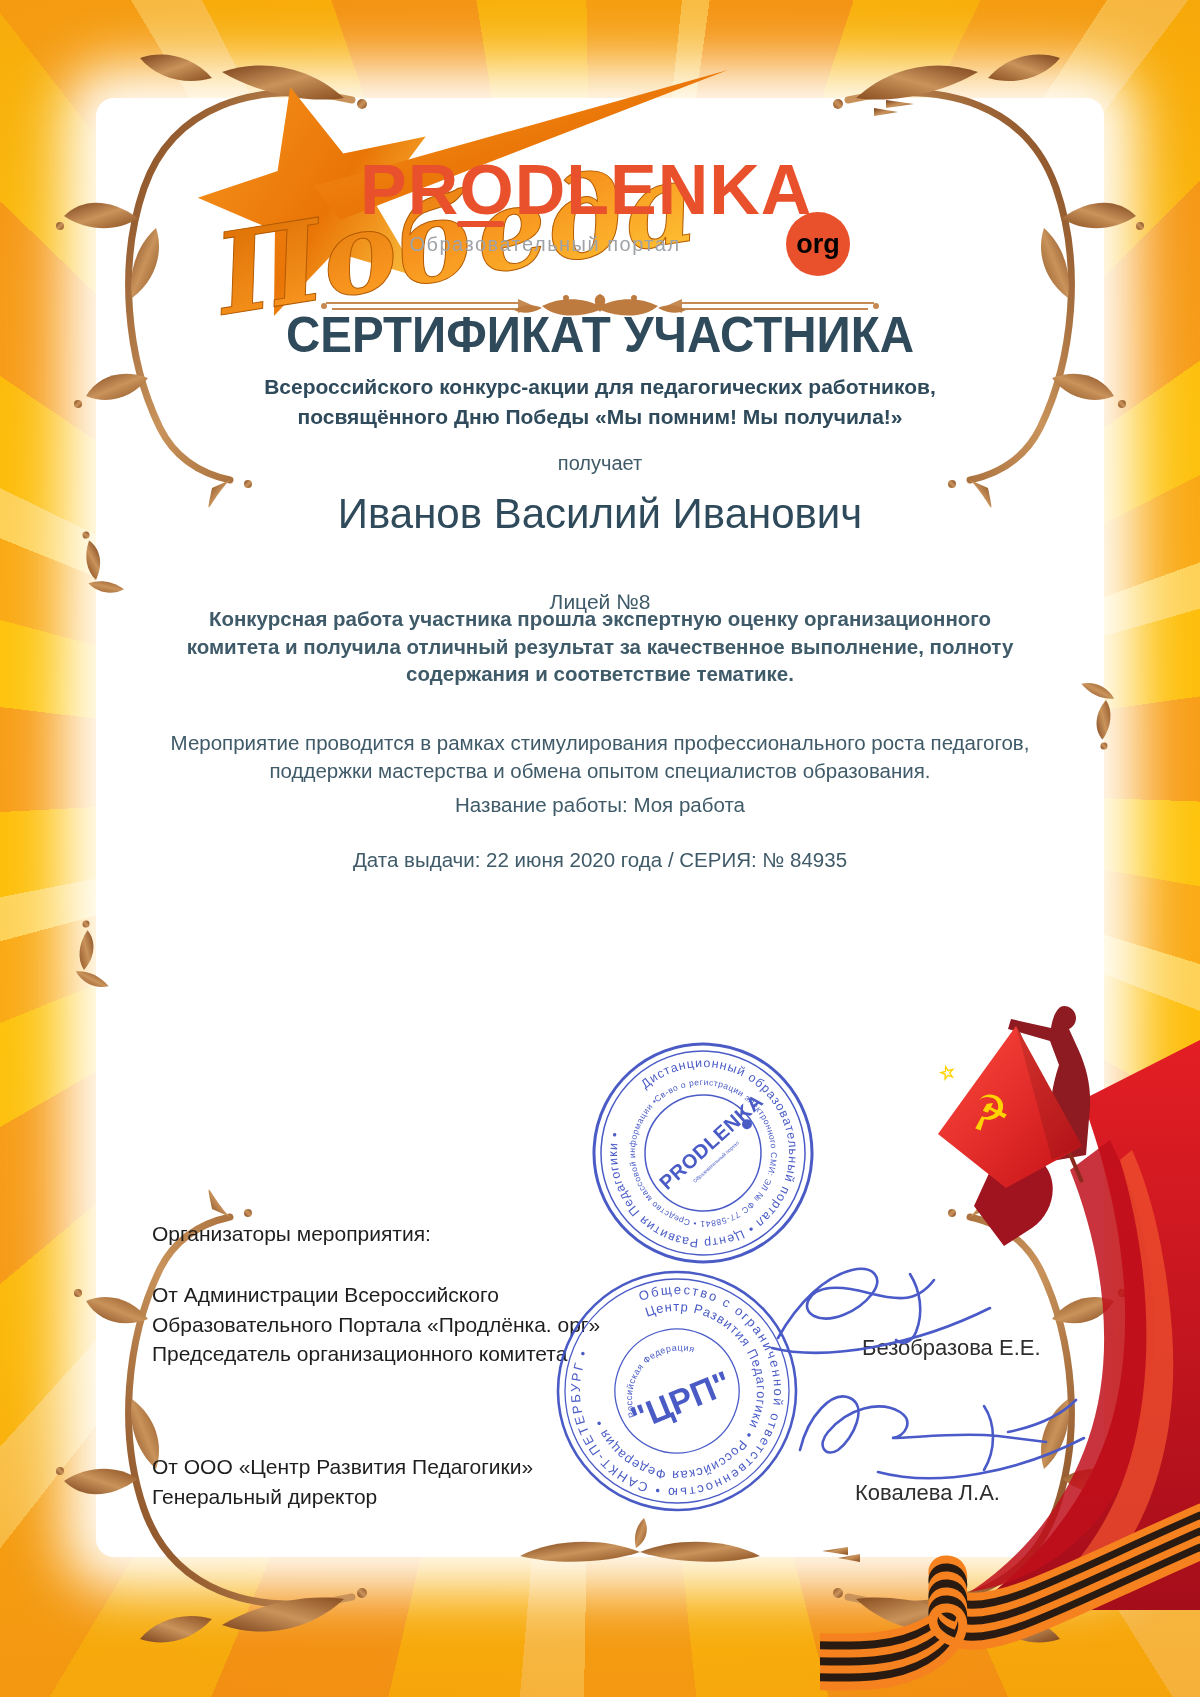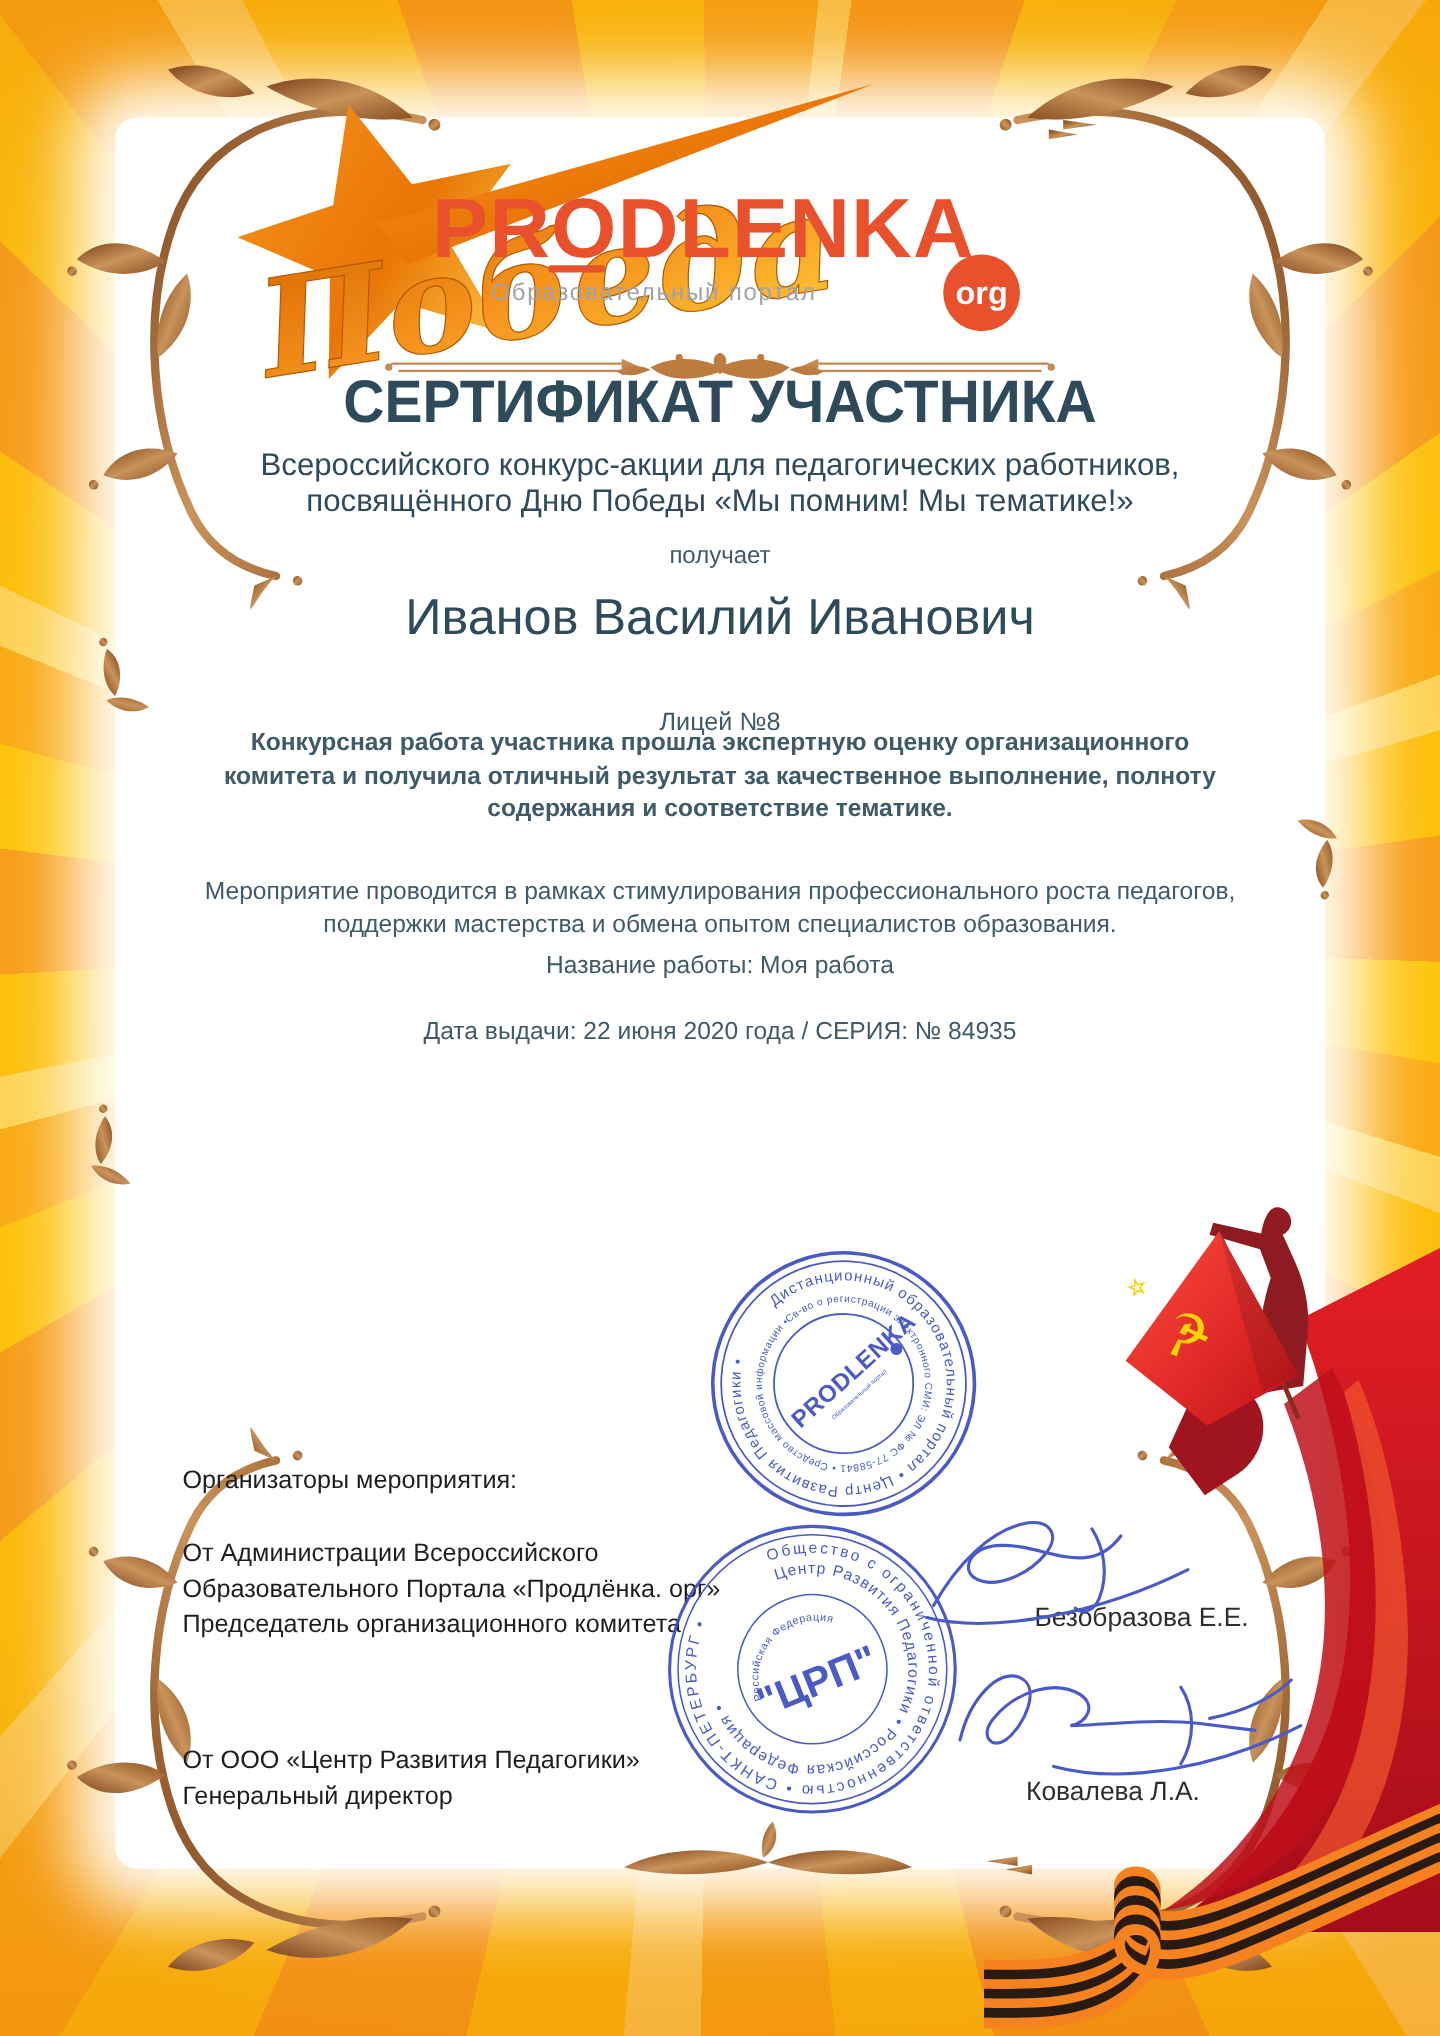--- a/index.html
+++ b/index.html
@@ -36,32 +36,32 @@
   
   .pobeda-svg{position:absolute;left:100px;top:48px;}
   .prodlenka{
     position:absolute;left:360px;top:150px;
     font-size:70px;font-weight:bold;letter-spacing:1px;
     color:var(--brand);white-space:nowrap;
   }
   .o-underline{position:absolute;left:457px;top:221px;width:47px;height:6px;background:var(--brand);border-radius:2px;}
   .org-circle{
     position:absolute;left:786px;top:212px;width:64px;height:64px;border-radius:50%;
-    background:var(--brand);color:#ffffff;font-size:27px;font-weight:bold;
+    background:var(--brand);color:#000000;font-size:27px;font-weight:bold;
     display:flex;align-items:center;justify-content:center;
   }
   .tagline{
     position:absolute;left:330px;top:233px;width:430px;text-align:center;
     font-size:20px;letter-spacing:1.5px;color:#9fa3a8;
   }
   
   .ctext{position:absolute;left:0;right:0;text-align:center;color:var(--body);}
   .divider-svg{position:absolute;left:320px;top:290px;}
   .cert-title{top:306px;font-size:50px;font-weight:bold;color:var(--title);transform:scaleX(.95);transform-origin:center;}
-  .cert-sub{top:372px;font-size:26px;font-weight:normal;line-height:30px;color:var(--title);text-align:center;}
+  .cert-sub{top:372px;font-size:21px;font-weight:bold;line-height:30px;color:var(--title);text-align:center;}
   .receives{top:452px;font-size:20px;}
   .name{top:490px;font-size:42px;font-weight:normal;color:var(--title);}
   .institution{top:590px;font-size:21px;}
   .para{left:168px;right:168px;font-size:20.5px;line-height:27.5px;}
   .para1{top:605px;font-weight:bold;}
   .para2{top:729px;}
   .workline{top:793px;font-size:20.5px;}
   .issueline{top:848px;font-size:20.5px;}
   
   .fblock{position:absolute;color:#1e1e1e;text-align:left;}
@@ -185,21 +185,21 @@
       <circle cx="246" cy="8" r="3"></circle>
         <circle cx="314" cy="8" r="3"></circle>
       <path d="M222,18 C210,24 202,24 194,20 C202,14 214,14 222,18 Z"></path>
       <path d="M338,18 C350,24 358,24 366,20 C358,14 346,14 338,18 Z"></path>
     </g>
   </svg>
 
   <div class="ctext cert-title">СЕРТИФИКАТ УЧАСТНИКА</div>
   <div class="ctext cert-sub">
     <div>Всероссийского конкурс-акции для педагогических работников,</div>
-    <div>посвящённого Дню Победы «Мы помним! Мы тематике!»</div>
+    <div>посвящённого Дню Победы «Мы помним! Мы получила!»</div>
   </div>
   <div class="ctext receives">получает</div>
   <div class="ctext name">Иванов Василий Иванович</div>
   <div class="ctext institution">Лицей №8</div>
   <div class="ctext para para1">Конкурсная работа участника прошла экспертную оценку организационного комитета и получила отличный результат за качественное выполнение, полноту содержания и соответствие тематике.</div>
   <div class="ctext para para2">Мероприятие проводится в рамках стимулирования профессионального роста педагогов, поддержки мастерства и обмена опытом специалистов образования.</div>
   <div class="ctext workline">Название работы: Моя работа</div>
   <div class="ctext issueline">Дата выдачи: 22 июня 2020 года / СЕРИЯ: № 84935</div>
 
   <svg class="art-svg" width="380" height="777" viewBox="0 0 380 777">

